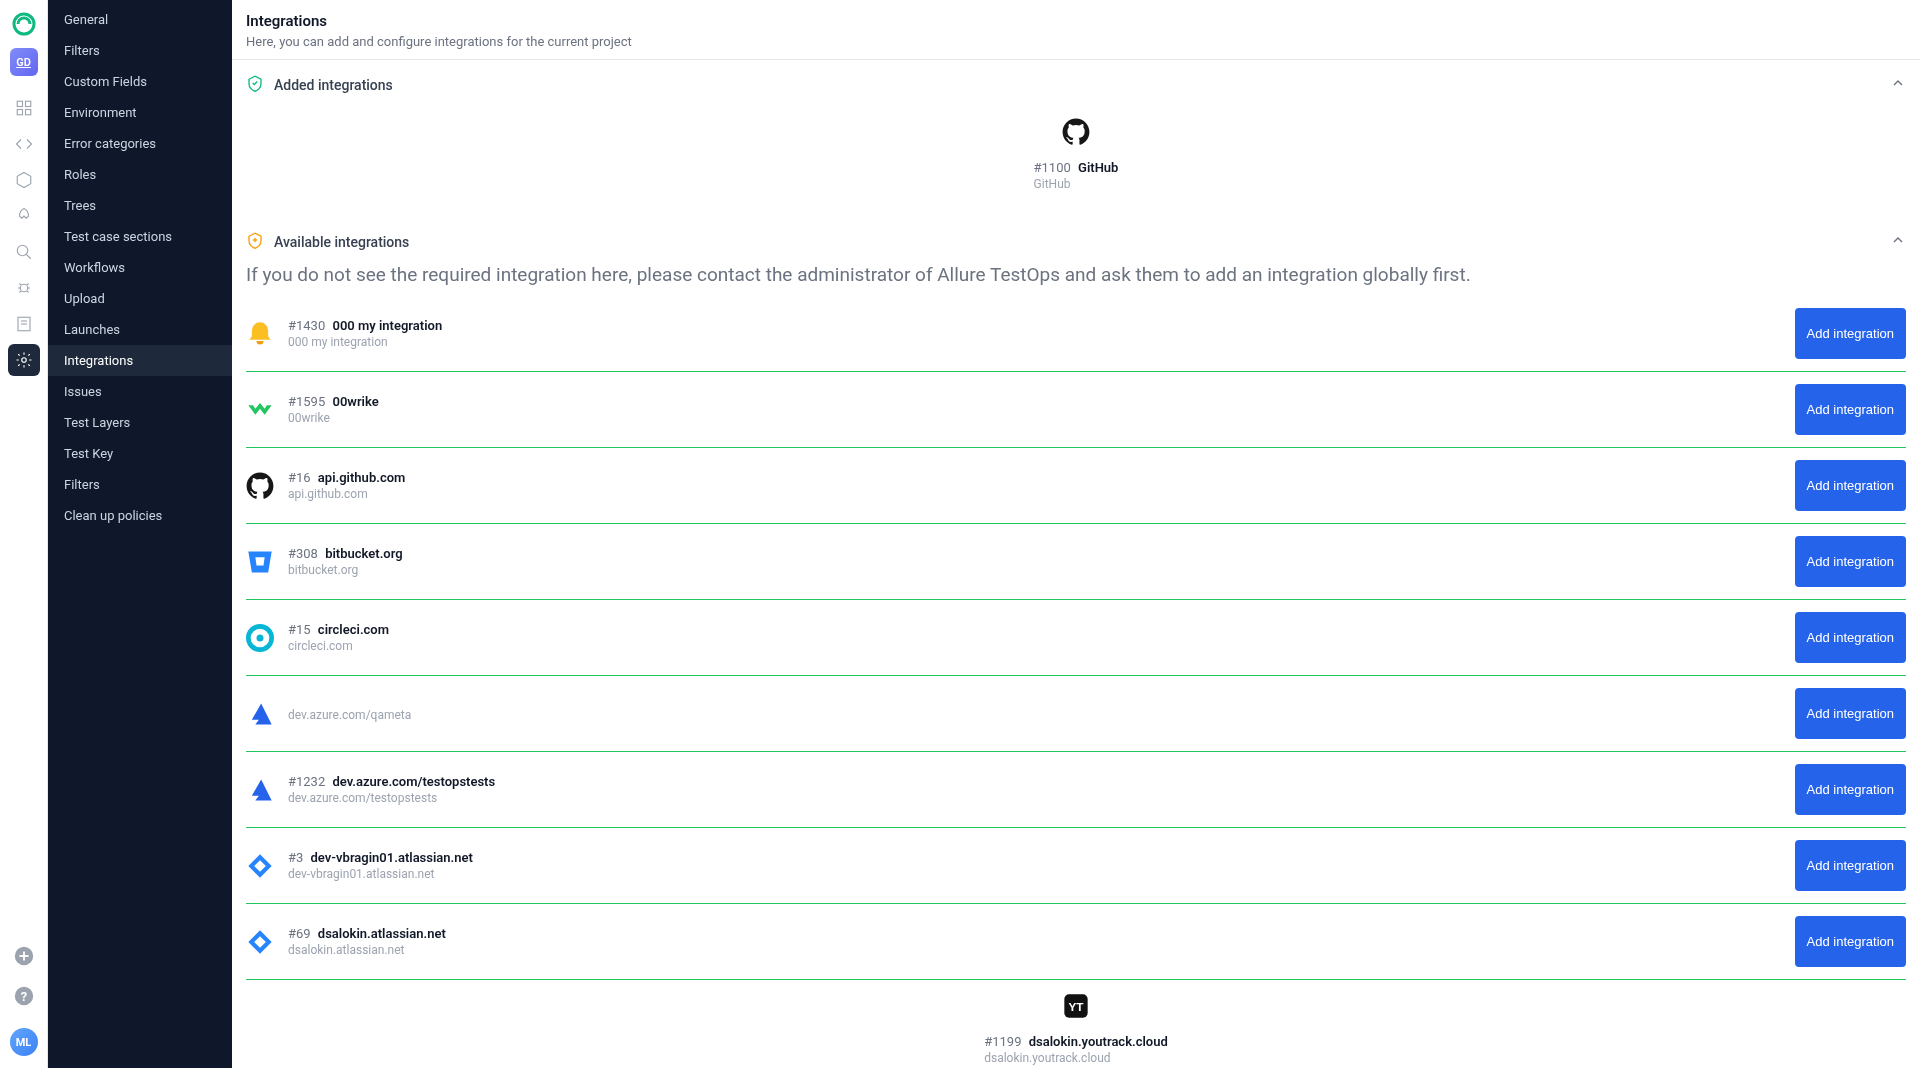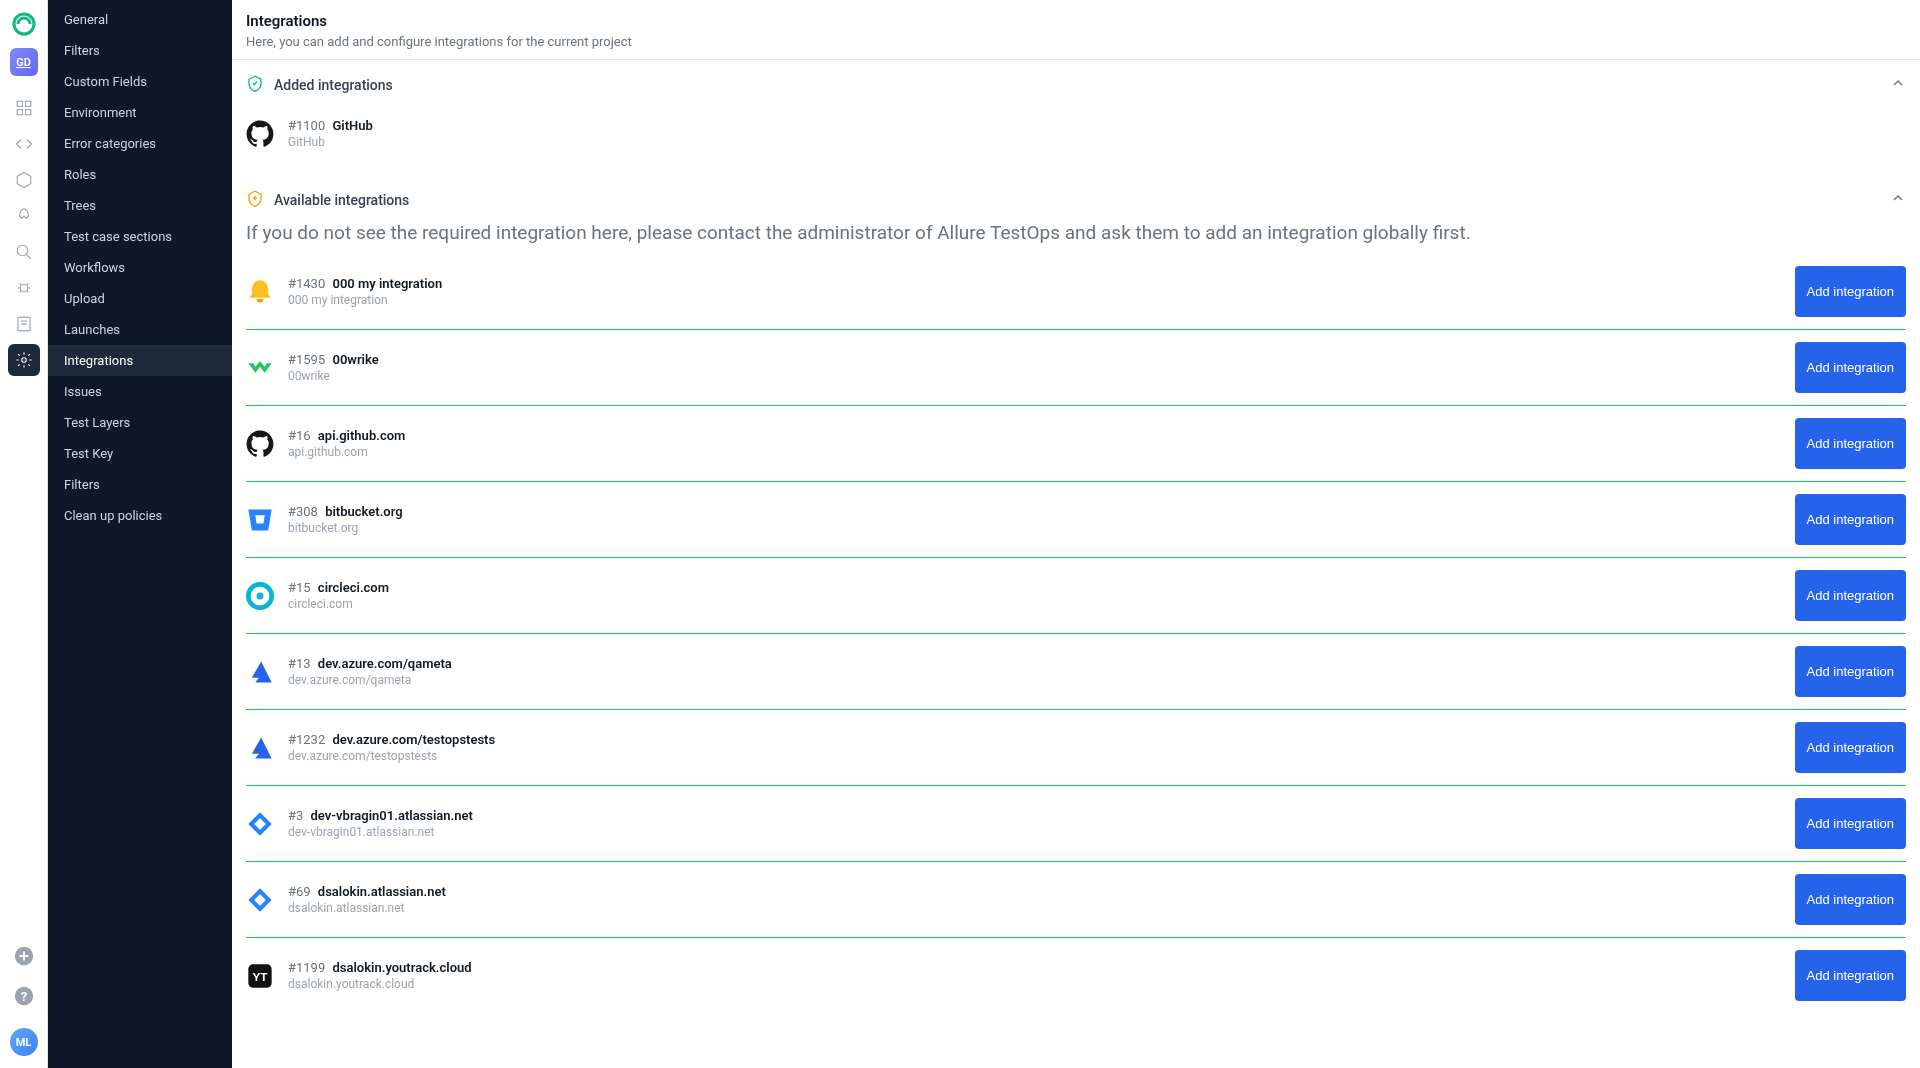--- a/index.html
+++ b/index.html
@@ -22,21 +22,21 @@
 .page-header p { font-size: 13px; color: #6b7280; }
 .section { padding: 14px; }
 .section-head { display: flex; align-items: center; gap: 10px; }
 .section-head .sect-icon { color: #10b981; }
 .section-head .sect-icon.orange { color: #f59e0b; }
 .section-head .title { font-size: 14px; font-weight: 500; color: #374151; flex: 1; }
 .section-head .chev { color: #6b7280; }
 .section-desc { font-size: 19px; color: #6b7280; margin-top: 10px; }
 .integ-list { margin-top: 10px; }
 .integ-row { display: flex; align-items: center; padding: 12px 0; border-bottom: 1px solid #22c55e; gap: 14px; }
-.integ-row:last-child { border-bottom: none; }
+.integ-row:last-child { border-bottom: none; flex-direction: column; }
 .integ-icon { width: 28px; height: 28px; display: flex; align-items: center; justify-content: center; flex-shrink: 0; }
 .integ-icon svg { width: 28px; height: 28px; }
 .integ-info { flex: 1; }
 .integ-title { font-size: 13px; color: #374151; }
 .integ-title .id { color: #6b7280; font-weight: 400; margin-right: 4px; }
 .integ-title .name { font-weight: 600; color: #111827; }
 .integ-sub { font-size: 12px; color: #9ca3af; margin-top: 2px; }
 .btn-add { background: #2563eb; color: #ffffff; border: none; border-radius: 4px; padding: 18px 12px; font-size: 13px; cursor: pointer; }
 </style>
 </head>
@@ -323,21 +323,20 @@
             </div>
             <button class="btn-add">Add integration</button>
           </div>
           <div class="integ-row">
             <div class="integ-icon">
               <svg>
                 <use href="#i-azure"></use>
               </svg>
             </div>
             <div class="integ-info">
-              <div class="integ-title"><span class="id">#13</span> <span class="name">dev.azure.com/qameta</span></div>
               <div class="integ-sub">dev.azure.com/qameta</div>
             </div>
             <button class="btn-add">Add integration</button>
           </div>
           <div class="integ-row">
             <div class="integ-icon">
               <svg>
                 <use href="#i-azure"></use>
               </svg>
             </div>

